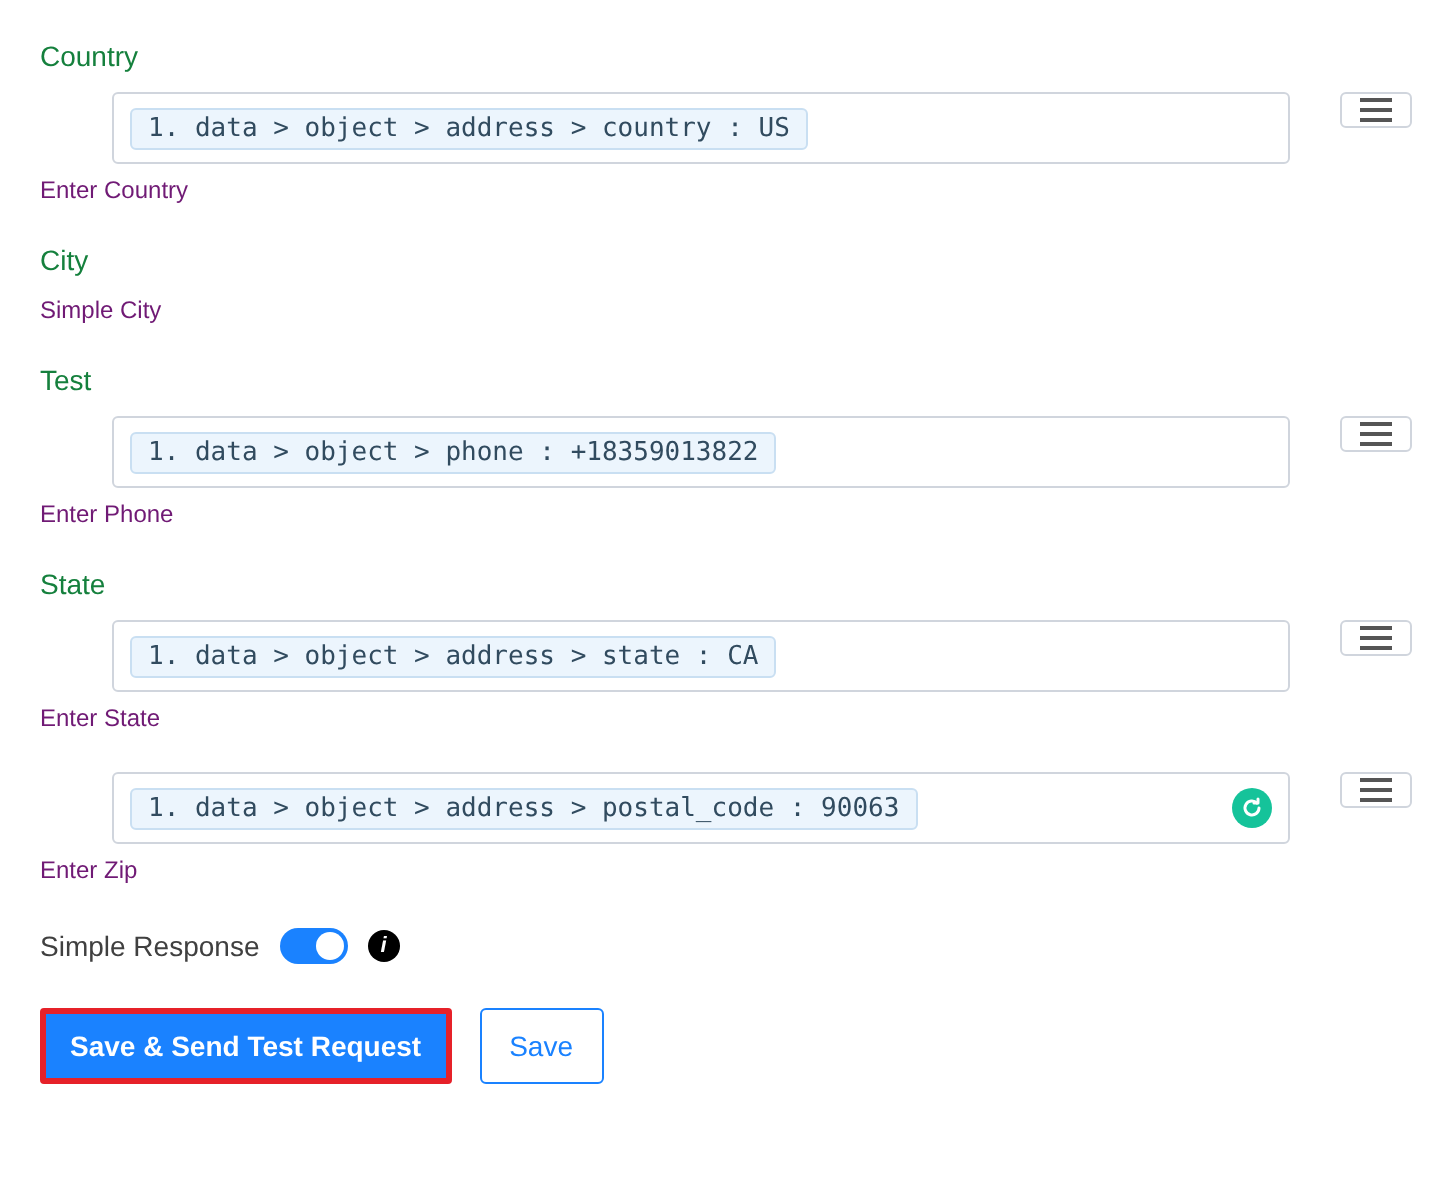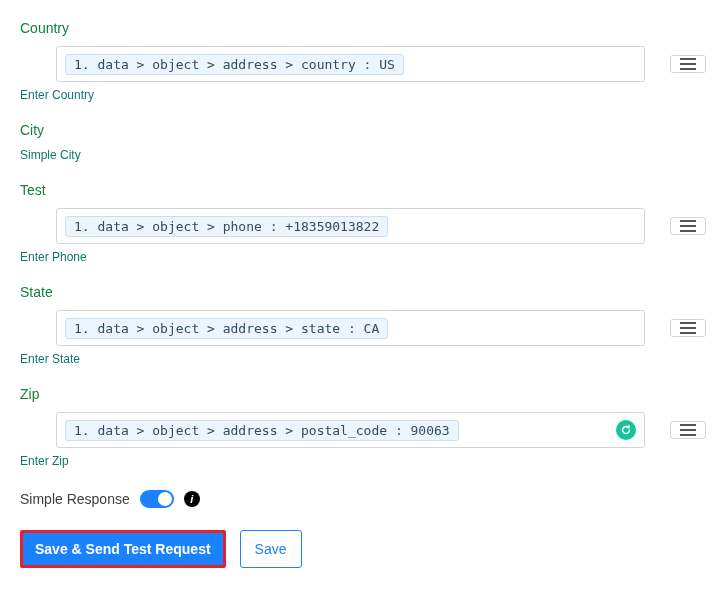--- a/index.html
+++ b/index.html
@@ -16,21 +16,21 @@
   }
   .field-label {
     font-size: 14px;
     color: #15803d;
     margin-bottom: 10px;
     display: block;
   }
   .field-row {
     display: flex;
     gap: 25px;
-    align-items: center;
+    align-items: flex-start;
     padding-left: 36px;
   }
   .field-input {
     flex: 1;
     display: flex;
     align-items: center;
     border: 1px solid #d0d5dd;
     border-radius: 3px;
     padding: 6px 8px;
     background: #fff;
@@ -56,21 +56,21 @@
     align-items: center;
     justify-content: center;
     cursor: pointer;
   }
   .menu-btn svg {
     width: 16px;
     height: 14px;
   }
   .helper-text {
     font-size: 12px;
-    color: #0f766e;
+    color: #701a75;
     margin-top: 6px;
   }
   .grammarly-badge {
     position: absolute;
     right: 8px;
     top: 50%;
     transform: translateY(-50%);
     width: 20px;
     height: 20px;
     border-radius: 50%;
@@ -204,21 +204,20 @@
         <rect x="0" y="1" width="16" height="2" fill="#555"></rect>
         <rect x="0" y="6" width="16" height="2" fill="#555"></rect>
         <rect x="0" y="11" width="16" height="2" fill="#555"></rect>
       </svg>
     </button>
   </div>
   <div class="helper-text">Enter State</div>
 </div>
 
 <div class="field-group">
-  <label class="field-label">Zip</label>
   <div class="field-row">
     <div class="field-input">
       <span class="token">1. data &gt; object &gt; address &gt; postal_code : 90063</span>
       <span class="grammarly-badge">
         <svg viewBox="0 0 24 24">
             <path d="M19 12a7 7 0 1 1-2.05-4.95" fill="none" stroke="#fff" stroke-width="3" stroke-linecap="round"></path>
             <polyline points="17,3 17,7 13,7" fill="none" stroke="#fff" stroke-width="3" stroke-linecap="round" stroke-linejoin="round" transform="translate(1,0)"></polyline>
           </svg>
       </span>
     </div>

